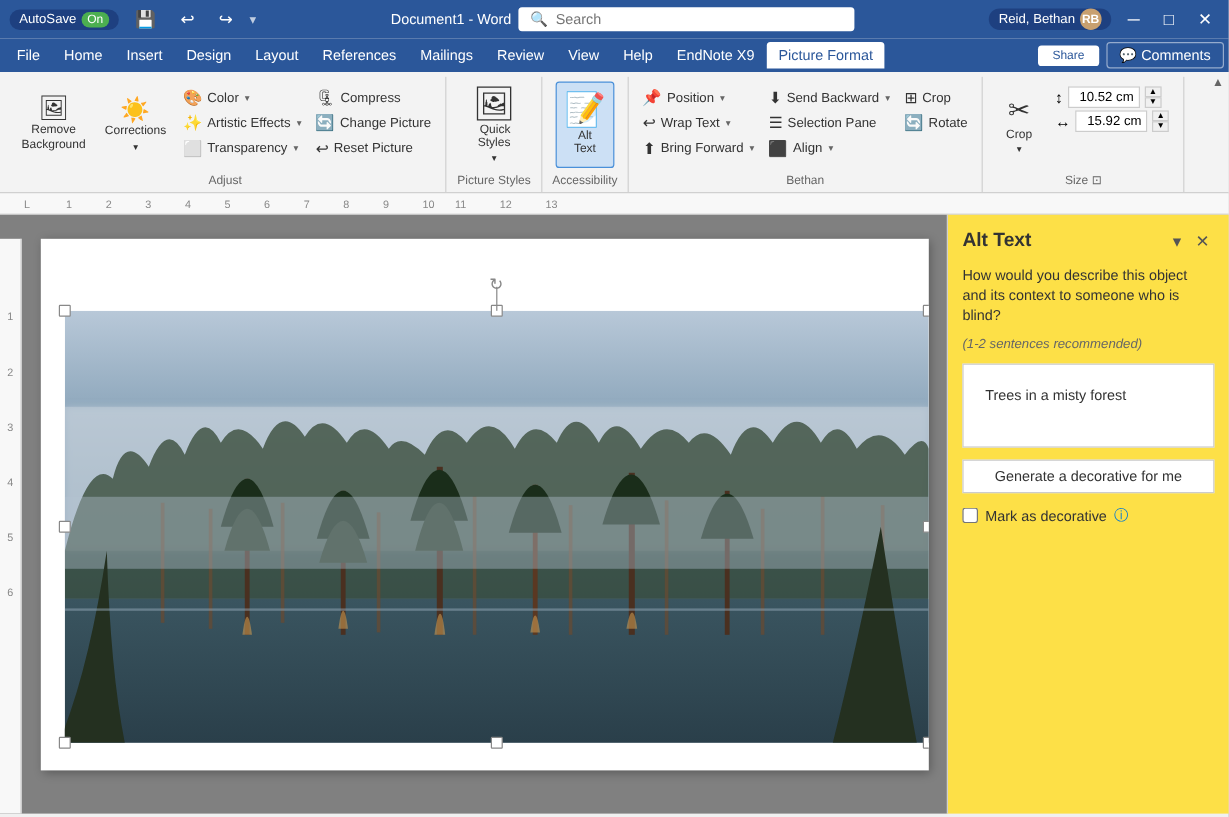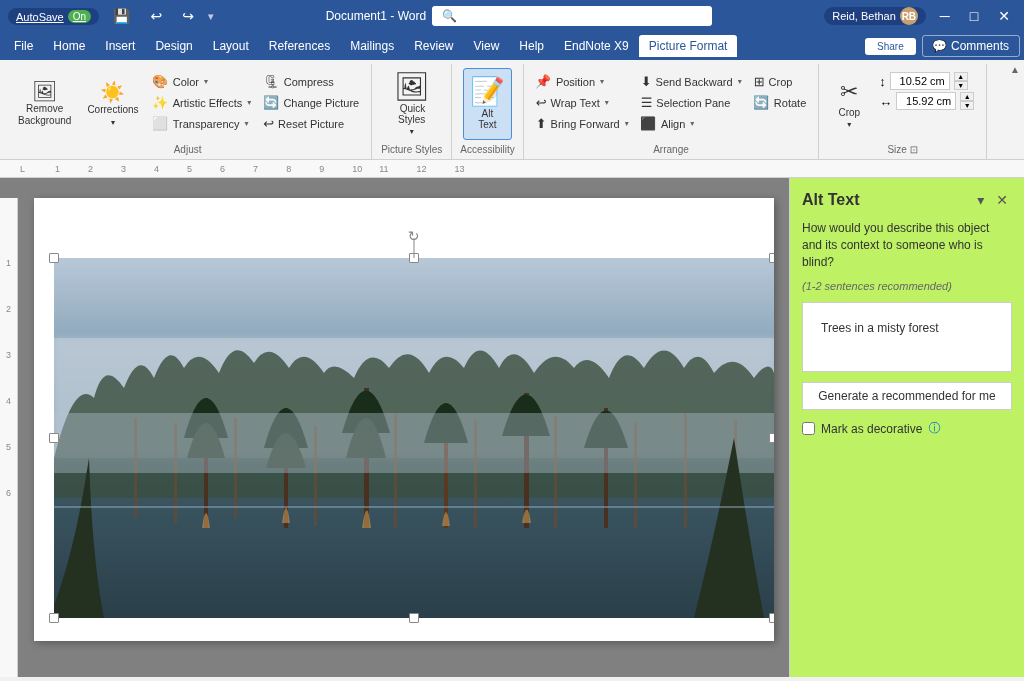--- a/index.html
+++ b/index.html
@@ -6,22 +6,22 @@
     body { font-family: 'Segoe UI', Arial, sans-serif; font-size: 12px; background: #f0f0f0; width: 1024px; height: 681px; overflow: hidden; }
 
     
     .title-bar {
       display: flex; align-items: center; height: 32px;
       background: #2b579a; color: white; padding: 0 8px;
       justify-content: space-between;
     }
     .title-bar-left { display: flex; align-items: center; gap: 8px; }
     .autosave-toggle {
-      display: flex; align-items: flex-end; gap: 4px;
-      background: #1e4080; border-radius: 10px; padding: 2px 8px; font-size: 11px; text-decoration: underline;
+      display: flex; align-items: flex-start; gap: 4px;
+      background: #1e4080; border-radius: 10px; padding: 2px 8px; font-size: 11px;
     }
     .toggle-on { background: #4caf50; border-radius: 8px; padding: 1px 5px; font-size: 10px; }
     .title-bar-center { display: flex; align-items: center; gap: 6px; font-size: 12px; }
     .search-bar {
       display: flex; align-items: center; background: white; border-radius: 3px;
       padding: 3px 10px; gap: 6px; width: 280px;
     }
     .search-bar input { border: none; outline: none; font-size: 12px; width: 100%; color: #333; }
     .title-bar-right { display: flex; align-items: center; gap: 8px; font-size: 11px; }
     .user-badge {
@@ -128,21 +128,21 @@
       width: 16px; height: 16px; cursor: grab; font-size: 14px; color: #888;
       display: flex; align-items: center; justify-content: center;
     }
     .rotate-line {
       position: absolute; top: -20px; left: 50%; width: 1px; height: 20px;
       background: #888; transform: translateX(-50%);
     }
 
     
     .alt-text-panel {
-      width: 235px; background: #bef264; border-left: 1px solid #d0d0d0;
+      width: 235px; background: #fde047; border-left: 1px solid #d0d0d0;
       padding: 12px; display: flex; flex-direction: column; gap: 10px;
     }
     .panel-header {
       display: flex; align-items: center; justify-content: space-between;
     }
     .panel-title { font-size: 16px; font-weight: 600; color: #333; }
     .panel-header-icons { display: flex; gap: 4px; }
     .panel-icon-btn { background: none; border: none; cursor: pointer; font-size: 14px; color: #555; padding: 2px 4px; }
     .panel-description { font-size: 12px; color: #333; line-height: 1.4; }
     .panel-hint { font-size: 11px; color: #666; font-style: italic; }
@@ -185,20 +185,21 @@
     </div>
     <button class="win-btn">💾</button>
     <button class="win-btn">↩</button>
     <button class="win-btn">↪</button>
     <span style="font-size:11px; opacity:0.7;">▾</span>
   </div>
   <div class="title-bar-center">
     <span>Document1 - Word</span>
     <div class="search-bar">
       <span>🔍</span>
+      <input type="text" placeholder="Search" style="">
     </div>
   </div>
   <div class="title-bar-right">
     <div class="user-badge">
       <span>Reid, Bethan</span>
       <div class="avatar">RB</div>
     </div>
     <button class="win-btn">─</button>
     <button class="win-btn">□</button>
     <button class="win-btn win-close">✕</button>
@@ -332,21 +333,21 @@
         <div class="ribbon-small-btn">
           <span class="icon">⊞</span>
           <span>Crop</span>
         </div>
         <div class="ribbon-small-btn">
           <span class="icon">🔄</span>
           <span>Rotate</span>
         </div>
       </div>
     </div>
-    <div class="ribbon-group-label">Arrange</div>
+    <div class="ribbon-group-label">Bethan</div>
   </div>
 
   <div class="ribbon-group" style="min-width:140px;">
     <div class="ribbon-group-content">
       <button class="ribbon-btn" style="height:72px; min-width:44px;">
         <div style="font-size:22px;">✂</div>
         <span style="font-size:10px;">Crop</span>
         <span style="font-size:8px;">▾</span>
       </button>
       <div class="size-group">
@@ -509,21 +510,21 @@
         <button class="panel-icon-btn">▾</button>
         <button class="panel-icon-btn">✕</button>
       </div>
     </div>
 
     <p class="panel-description">How would you describe this object and its context to someone who is blind?</p>
     <p class="panel-hint">(1-2 sentences recommended)</p>
 
     <textarea class="alt-text-area" style="">Trees in a misty forest</textarea>
 
-    <button class="generate-btn">Generate a recommended for me</button>
+    <button class="generate-btn">Generate a decorative for me</button>
 
     <div class="mark-decorative">
       <input type="checkbox" style="">
       <span>Mark as decorative</span>
       <span class="info-icon">ⓘ</span>
     </div>
   </div>
 
 </div>
 

